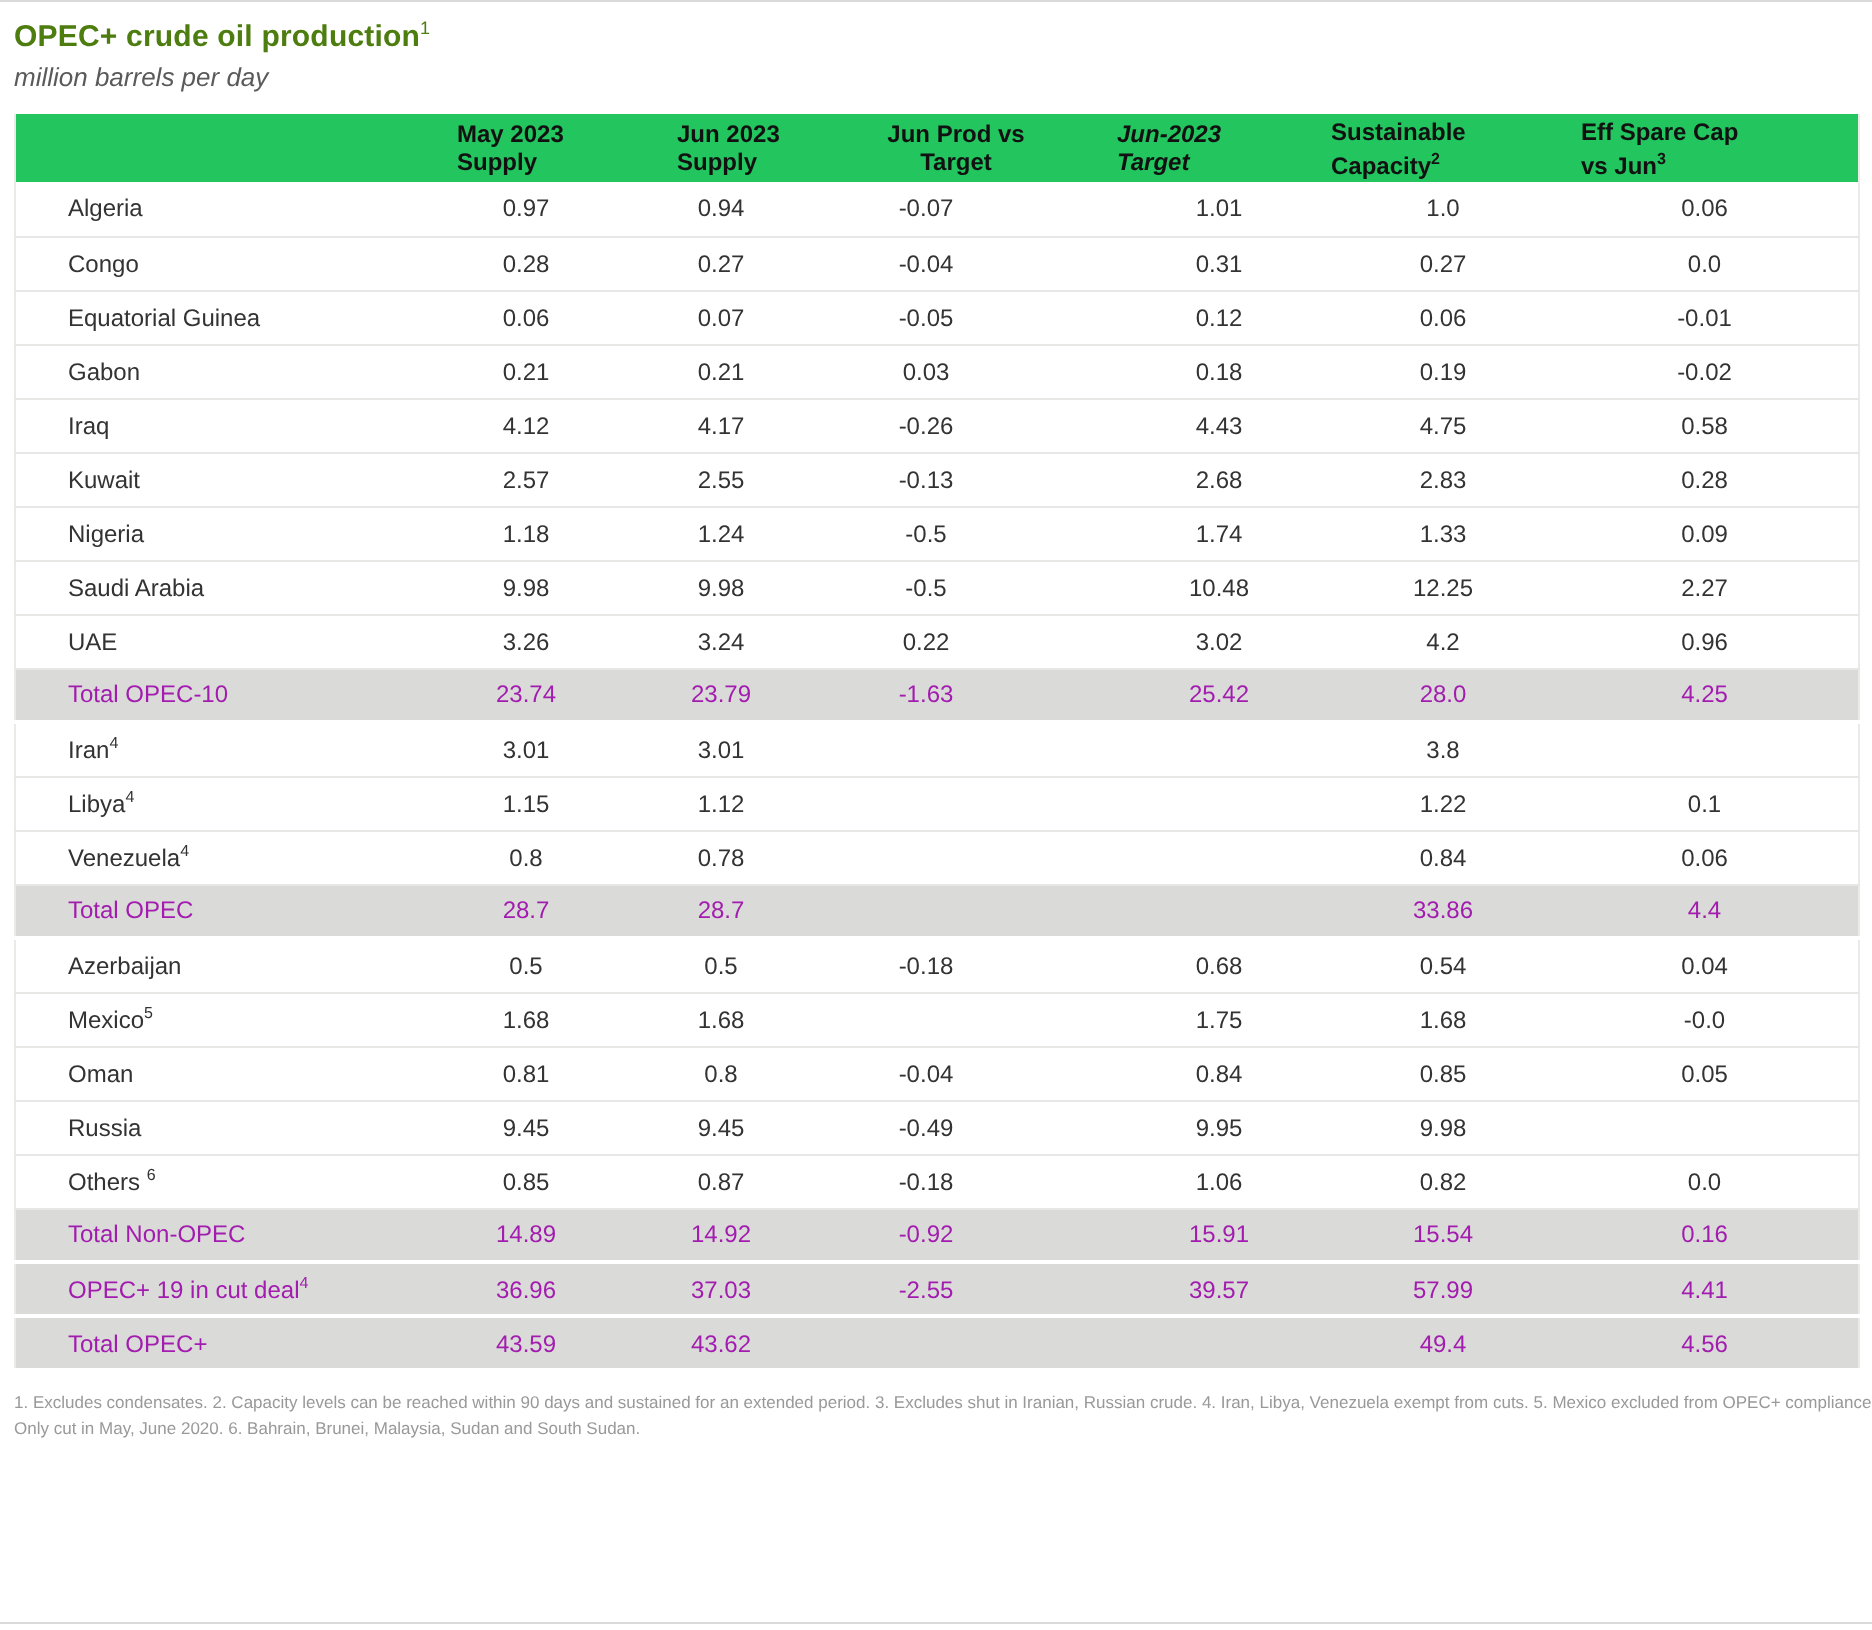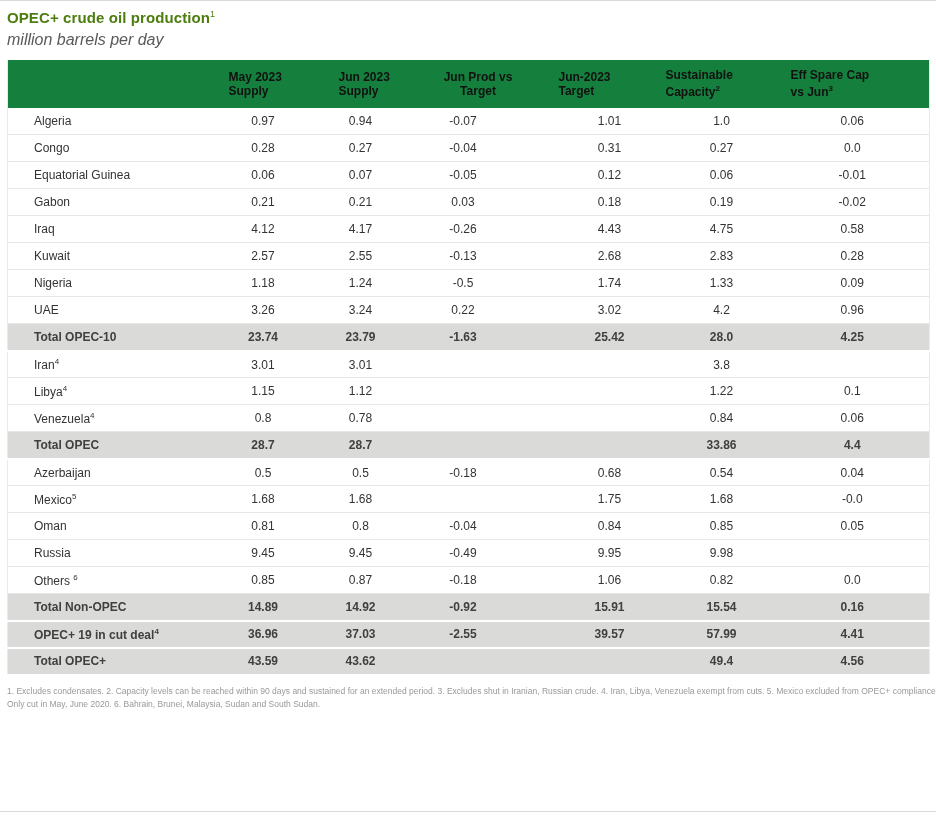--- a/index.html
+++ b/index.html
@@ -12,58 +12,58 @@
     position: relative;
   }
   .rule { position: absolute; left: 0; width: 936px; height: 1px; background: #dadada; }
   #top-rule { top: 0; }
   #bottom-rule { top: 811px; }
 
   .page { padding: 9px 7px 0 7px; }
 
   .title { font-size: 15px; font-weight: 700; color: #4d7c0f; margin: 0; line-height: 1.25; letter-spacing: .1px; }
   .title sup { font-size: 9px; font-weight: 400; }
-  .subtitle { font-size: 16px; font-style: italic; color: #5a5a5a; margin: 2px 0 0 0; line-height: 1.25; }
+  .subtitle { font-size: 13px; font-style: italic; color: #5a5a5a; margin: 2px 0 0 0; line-height: 1.25; }
 
   table {
     border-collapse: collapse;
     table-layout: fixed;
     width: 922px;
     margin-top: 10px;
     border-left: 1px solid #eceae7;
     border-right: 1px solid #eceae7;
   }
   thead th {
-    background: #15803d;
+    background: #22c55e;
     font-size: 12px; font-weight: 700; color: #111;
     text-align: left; vertical-align: middle;
-    height: 48px; line-height: 14px; padding: 0;
+    height: 34px; line-height: 14px; padding: 0;
   }
   thead th sup, tbody td sup { font-size: 8px; }
   thead th:nth-child(2) { padding-left: 13px; }
   thead th:nth-child(3) { padding-left: 28px; }
   thead th:nth-child(4) { padding-left: 30px; text-align: center; }
-  thead th:nth-child(5) { padding-left: 43px; }
+  thead th:nth-child(5) { padding-left: 43px; font-style: italic; }
   thead th:nth-child(6) { padding-left: 10px; }
   thead th:nth-child(7) { padding-left: 15px; }
 
   tbody td {
     font-size: 12px; color: #333;
     height: 27px; padding: 0;
     border-bottom: 1px solid #e7e7e5;
     vertical-align: middle;
   }
   td.col-country { padding-left: 26px; text-align: left; }
   td.num { text-align: center; }
   tbody td:nth-child(5) { padding-left: 48px; }
   tbody td:nth-child(6) { padding-left: 12px; }
 
   tr.total td {
     background: #dadad8;
-    font-weight: 700; color: #404040;
+    font-weight: 400; color: #a21caf;
     border-bottom: 2px solid #ffffff;
   }
 
   .footnotes { margin-top: 9px; font-size: 8.5px; color: #999; line-height: 1.55; }
   .footnotes div { white-space: nowrap; }
 </style>
 </head>
 <body>
 
 <div class="rule" id="top-rule"></div>
@@ -170,20 +170,29 @@
         <tr>
           <td class="col-country"><span>Nigeria</span></td>
           <td class="num">1.18</td>
           <td class="num">1.24</td>
           <td class="num">-0.5</td>
           <td class="num">1.74</td>
           <td class="num">1.33</td>
           <td class="num">0.09</td>
         </tr>
         <tr>
+          <td class="col-country"><span>Saudi Arabia</span></td>
+          <td class="num">9.98</td>
+          <td class="num">9.98</td>
+          <td class="num">-0.5</td>
+          <td class="num">10.48</td>
+          <td class="num">12.25</td>
+          <td class="num">2.27</td>
+        </tr>
+        <tr>
           <td class="col-country"><span>UAE</span></td>
           <td class="num">3.26</td>
           <td class="num">3.24</td>
           <td class="num">0.22</td>
           <td class="num">3.02</td>
           <td class="num">4.2</td>
           <td class="num">0.96</td>
         </tr>
         <tr class="total">
           <td class="col-country"><span>Total OPEC-10</span></td>

